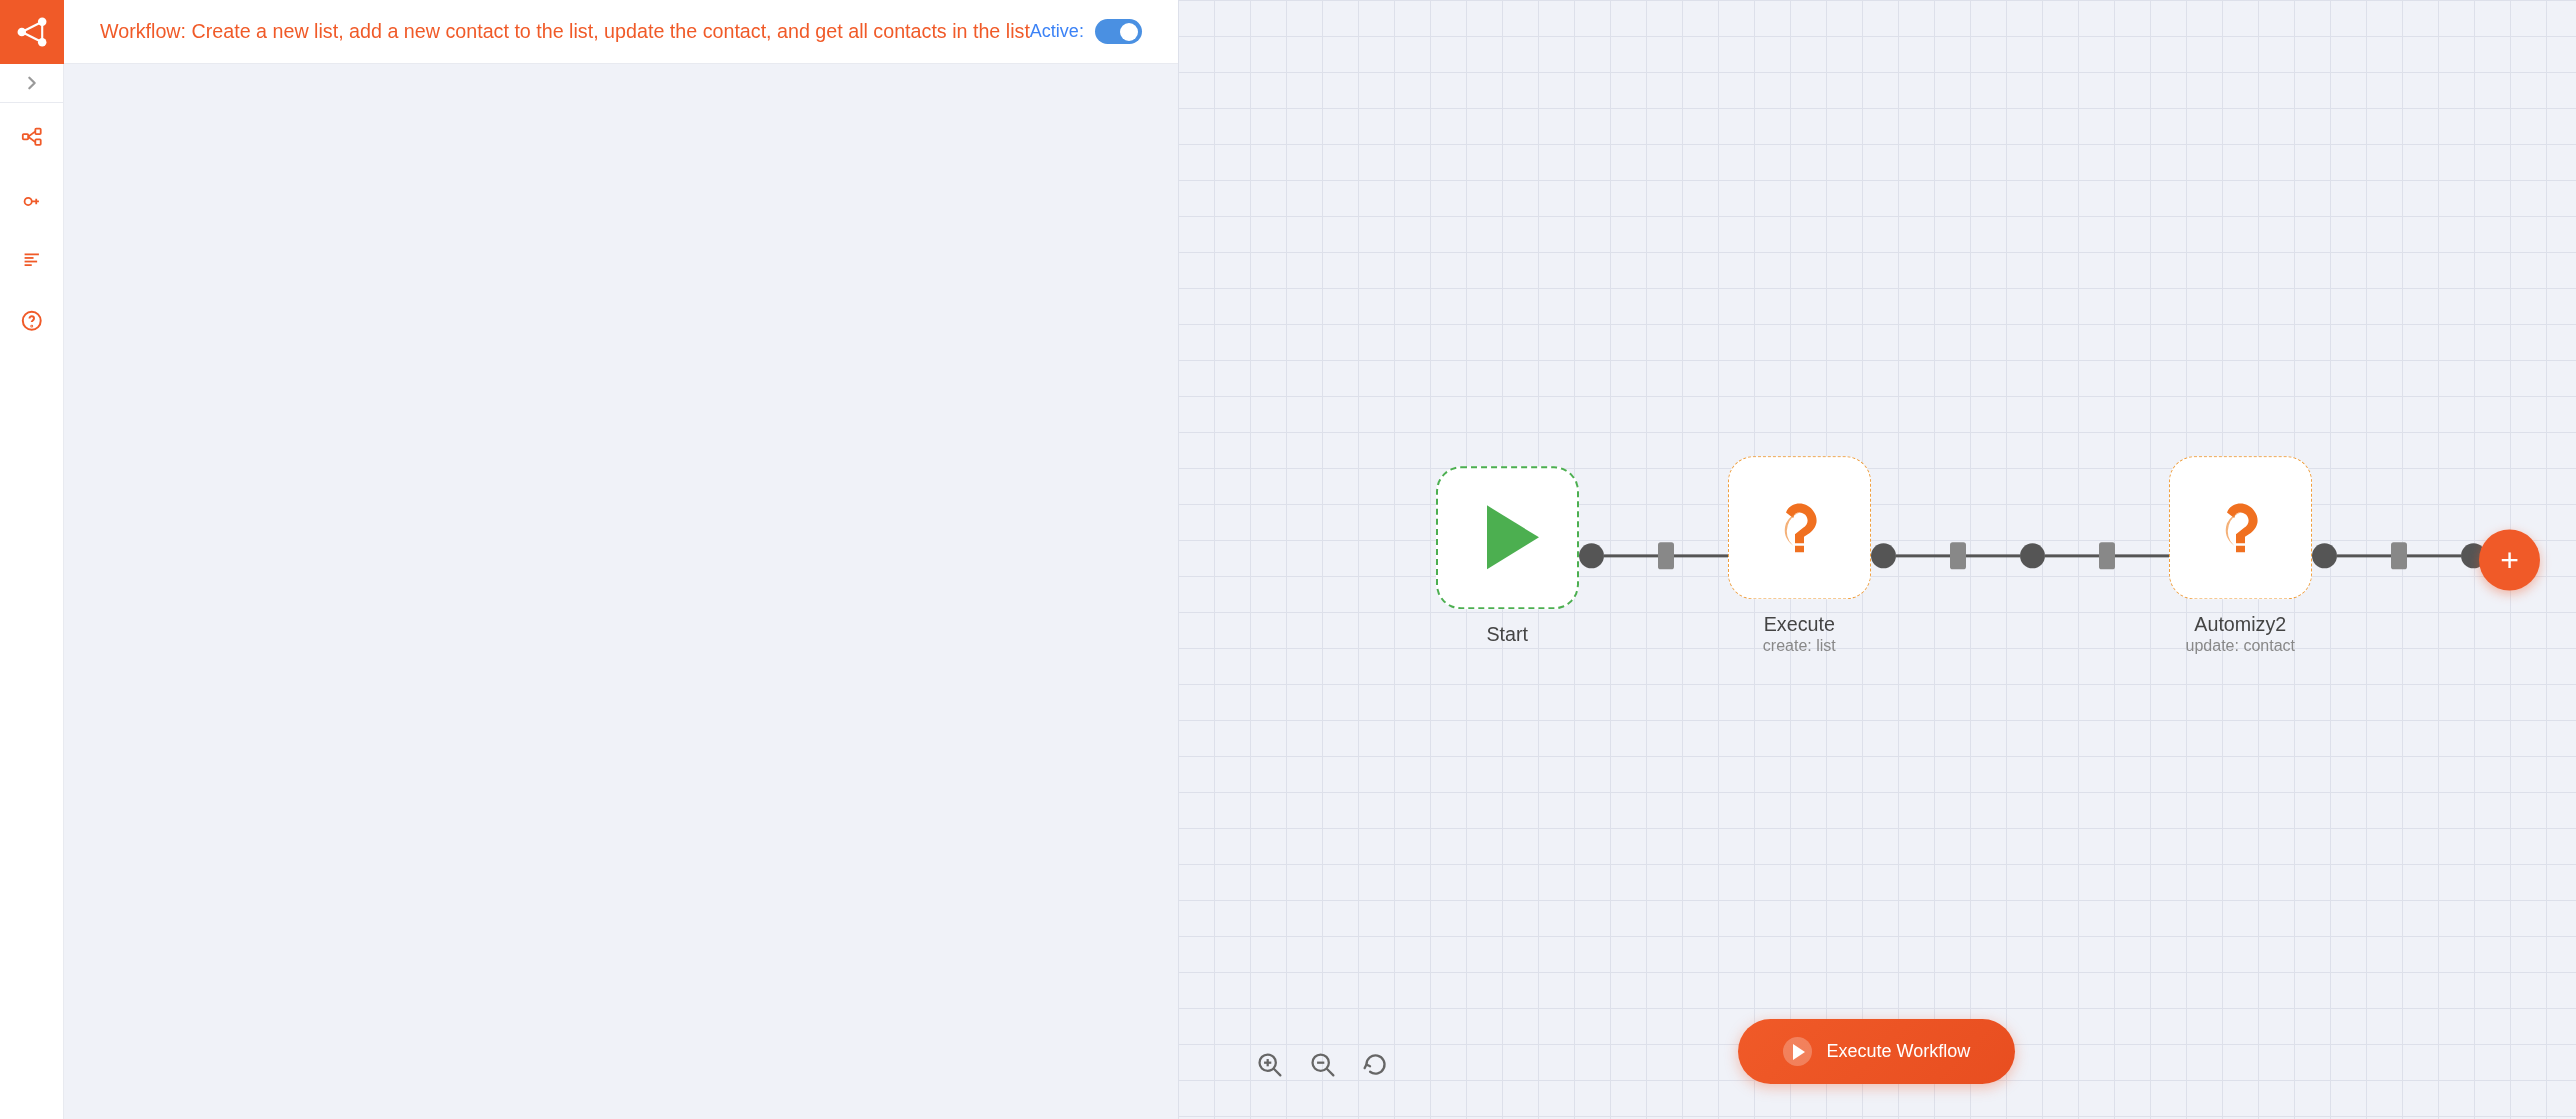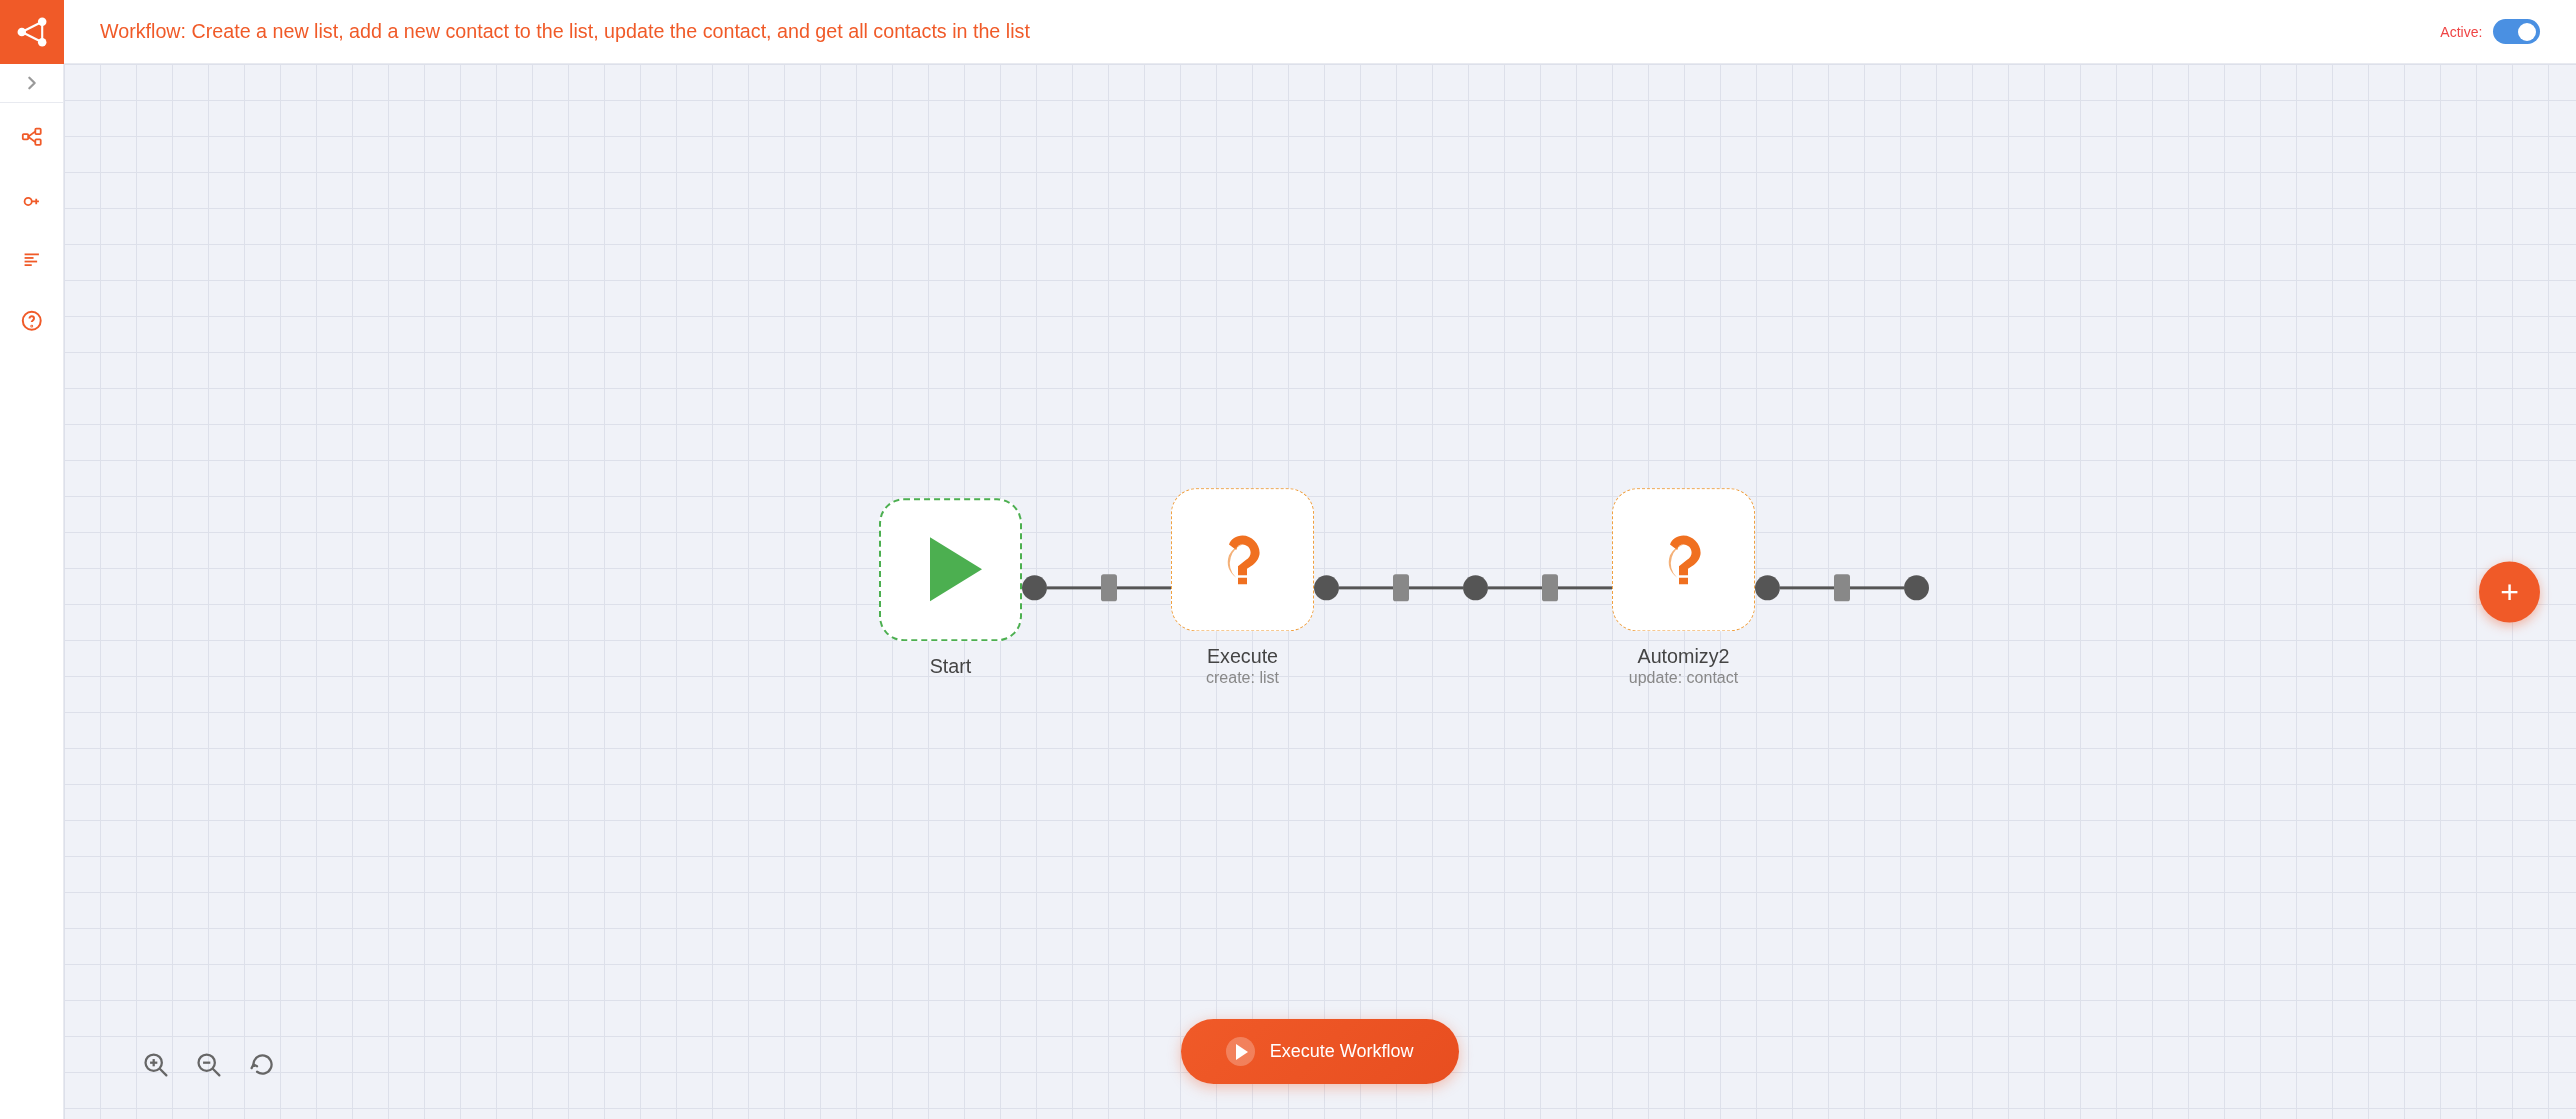--- a/index.html
+++ b/index.html
@@ -65,21 +65,20 @@
 
     .sidebar-item-icon svg {
       width: 21.5px;
       height: 21.5px;
     }
 
     
     .main-area {
       flex: 1;
       display: flex;
-      flex-direction: column;
       height: 100%;
     }
 
     .header {
       height: 64px;
       background: #fff;
       display: flex;
       align-items: center;
       justify-content: space-between;
       padding: 0 36px;
@@ -94,22 +93,22 @@
     }
 
     .header-title span {
       color: #f05a28;
     }
 
     .header-active {
       display: flex;
       align-items: center;
       gap: 10.7px;
-      font-size: 14px;
-      color: #ef4444;
+      font-size: 18px;
+      color: #3b82f6;
     }
 
     
     .toggle-switch {
       width: 47px;
       height: 25px;
       background: #4a90e2;
       border-radius: 12.5px;
       position: relative;
       cursor: pointer;

